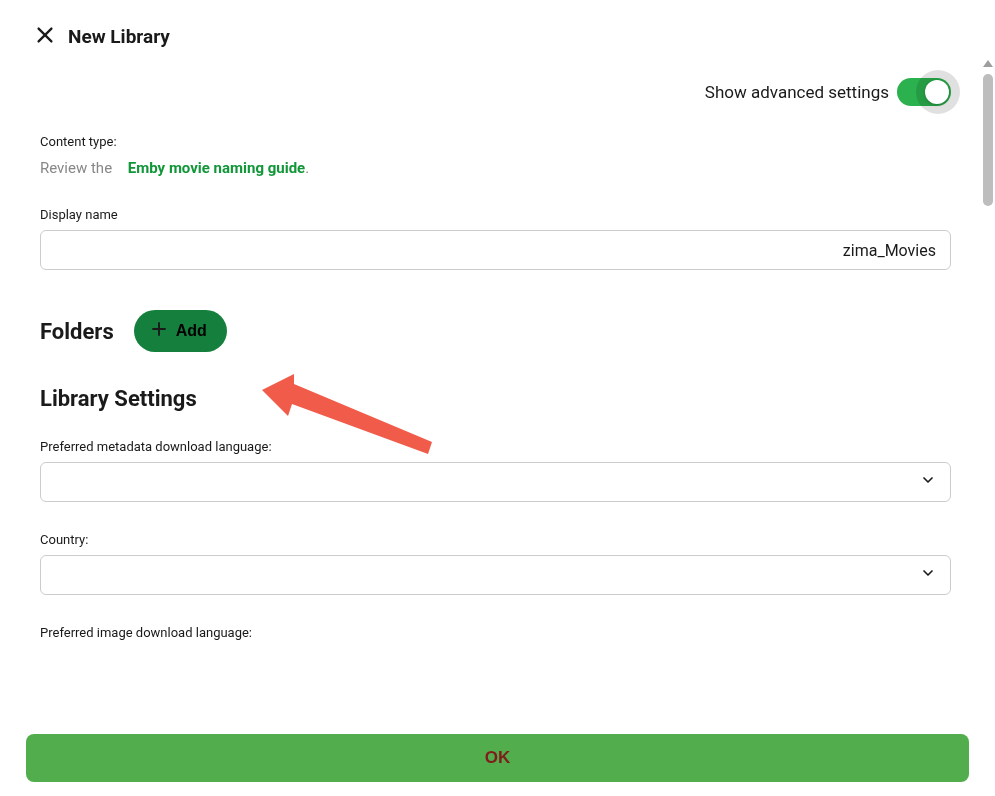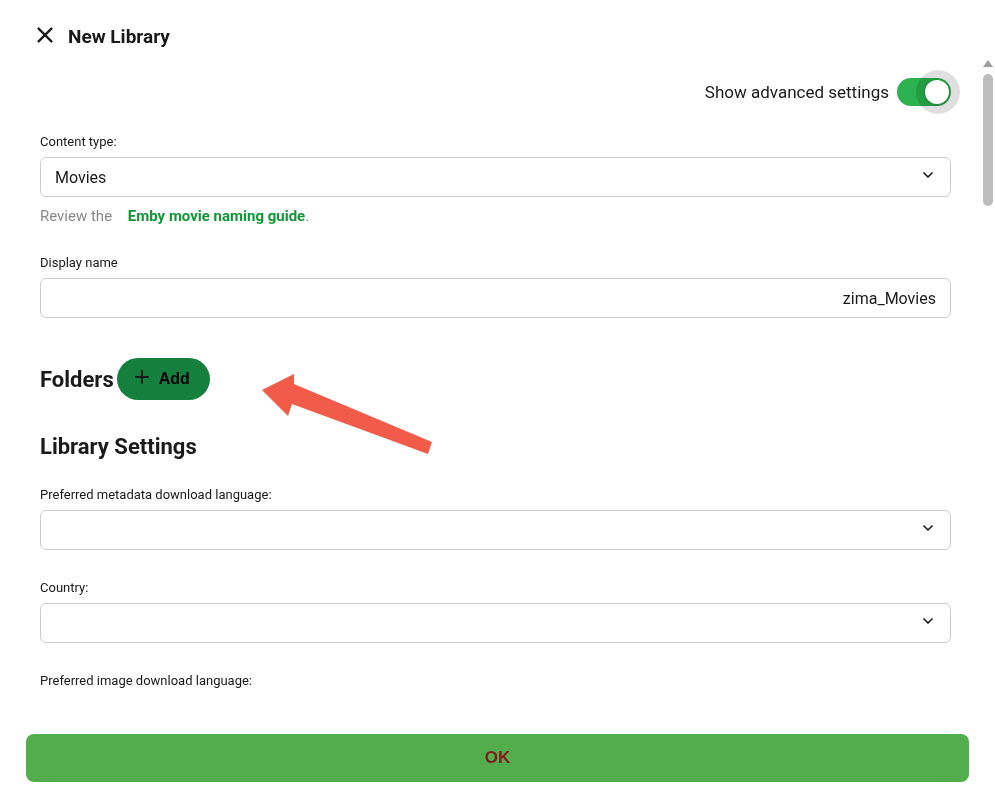--- a/index.html
+++ b/index.html
@@ -108,21 +108,21 @@
     .helper .link {
       color: #119638;
       font-weight: 700;
       cursor: pointer;
       padding-left: 12px;
     }
     .section { margin-bottom: 30px; }
     .folders-row {
       display: flex;
       align-items: center;
-      gap: 3px;
+      gap: 20px;
       margin: 40px 0 34px 0;
     }
     .folders-title {
       font-size: 22px;
       font-weight: 700;
     }
     .add-btn {
       display: flex;
       align-items: center;
       gap: 8px;
@@ -213,28 +213,20 @@
   <div class="adv-row">
     <span class="adv-label">Show advanced settings</span>
     <div class="toggle">
       <div class="toggle-glow"></div>
       <div class="toggle-knob"></div>
     </div>
   </div>
 
   <div class="section">
     <label class="label">Content type:</label>
-    <div class="select">
-      <span>Movies</span>
-      <span class="chev">
-        <svg width="16" height="16" viewBox="0 0 24 24" fill="none" stroke="#1a1a1a" stroke-width="2.5" stroke-linecap="round" stroke-linejoin="round">
-            <polyline points="6 9 12 15 18 9"></polyline>
-          </svg>
-      </span>
-    </div>
     <div class="helper">
       <span>Review the </span><span class="link">Emby movie naming guide</span><span>.</span>
     </div>
   </div>
 
   <div class="section">
     <label class="label">Display name</label>
     <div class="input">
       <span>zima_Movies</span>
     </div>

